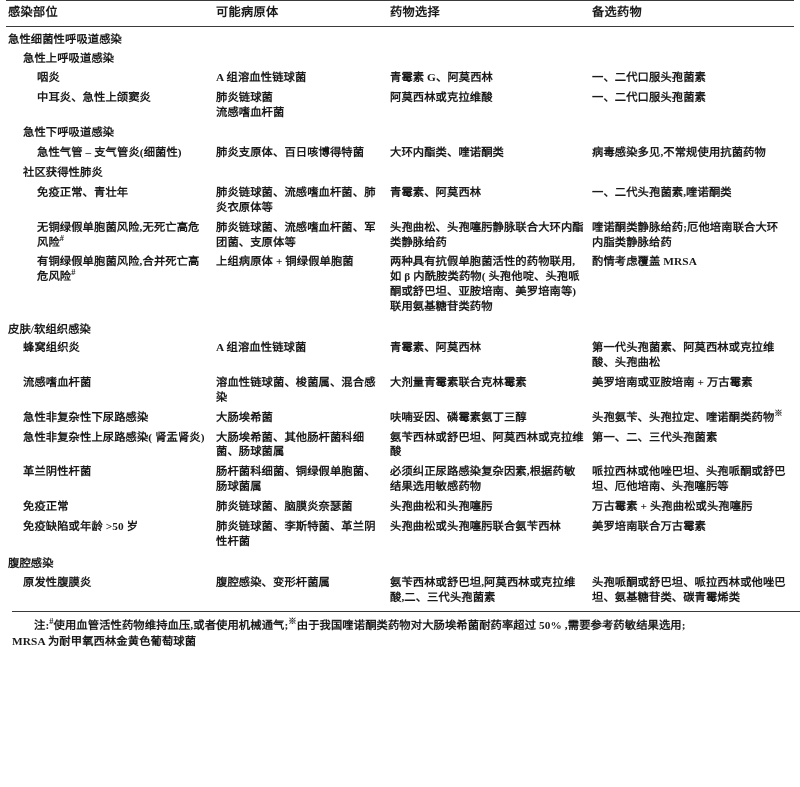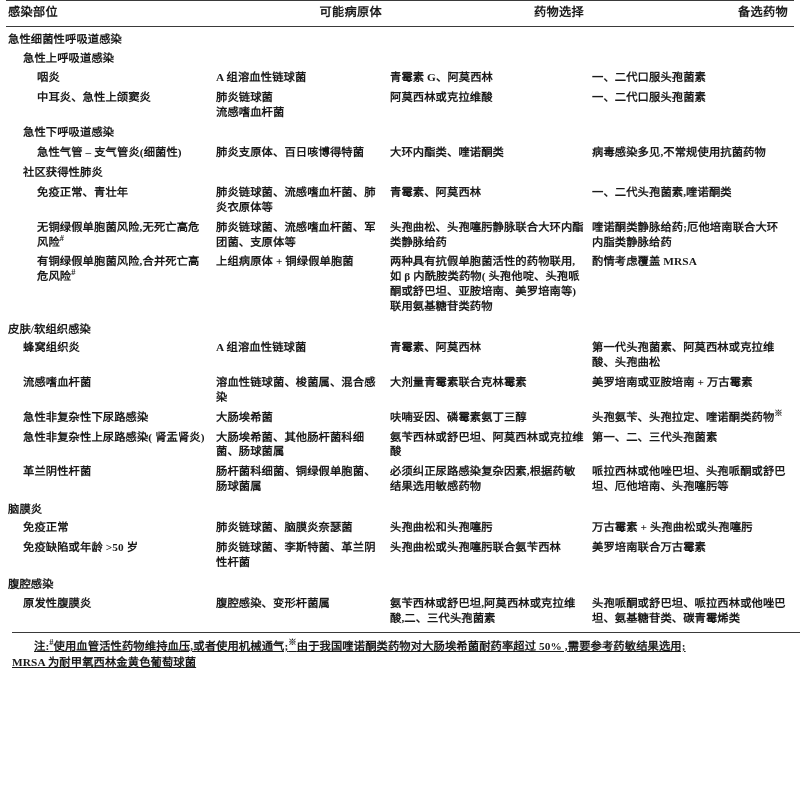--- a/index.html
+++ b/index.html
@@ -40,21 +40,21 @@
   thead th {
     text-align: left;
     font-weight: 700;
     font-size: 12.2px;
     padding: 3px 6px 6px 2px;
     vertical-align: bottom;
     border-top: 1.4px solid #3a3a3a;
     border-bottom: 1.1px solid #3a3a3a;
     letter-spacing: 0.3px;
   }
-  thead th.h2, thead th.h3, thead th.h4 { padding-left: 2px; text-align: right; }
+  thead th.h2, thead th.h3, thead th.h4 { padding-left: 2px; }
 
   
   tbody td {
     vertical-align: top;
     padding: 2.5px 6px 2.5px 2px;
     font-size: 11.3px;
     letter-spacing: 0.1px;
   }
 
   tbody tr.group-row > td {
@@ -85,21 +85,20 @@
     margin: 4px 6px 0 6px;
     border-top: 1.4px solid #3a3a3a;
   }
   .note {
     width: 788px;
     margin: 5px 6px 0 6px;
     font-size: 11.3px;
     line-height: 1.42;
     font-weight: 700;
     letter-spacing: 0.1px;
-    text-decoration: underline;
   }
   .note .indent { display: inline-block; width: 22px; }
 </style>
 </head>
 <body>
 
 <div class="table-wrap">
   <table class="med-table">
     <colgroup>
       <col class="c1">
@@ -334,34 +333,20 @@
           <td>
             <span class="cell-txt">肠杆菌科细菌、铜绿假单胞菌、肠球菌属</span>
           </td>
           <td>
             <span class="cell-txt">必须纠正尿路感染复杂因素,根据药敏结果选用敏感药物</span>
           </td>
           <td>
             <span class="cell-txt">哌拉西林或他唑巴坦、头孢哌酮或舒巴坦、厄他培南、头孢噻肟等</span>
           </td>
         </tr>
-        <tr class="group-row">
-          <td class="lvl0">
-            <span class="cell-txt">脑膜炎</span>
-          </td>
-          <td>
-            <span class="cell-txt"></span>
-          </td>
-          <td>
-            <span class="cell-txt"></span>
-          </td>
-          <td>
-            <span class="cell-txt"></span>
-          </td>
-        </tr>
         <tr class="leaf-row">
           <td class="lvl1">
             <span class="cell-txt">免疫正常</span>
           </td>
           <td>
             <span class="cell-txt">肺炎链球菌、脑膜炎奈瑟菌</span>
           </td>
           <td>
             <span class="cell-txt">头孢曲松和头孢噻肟</span>
           </td>

